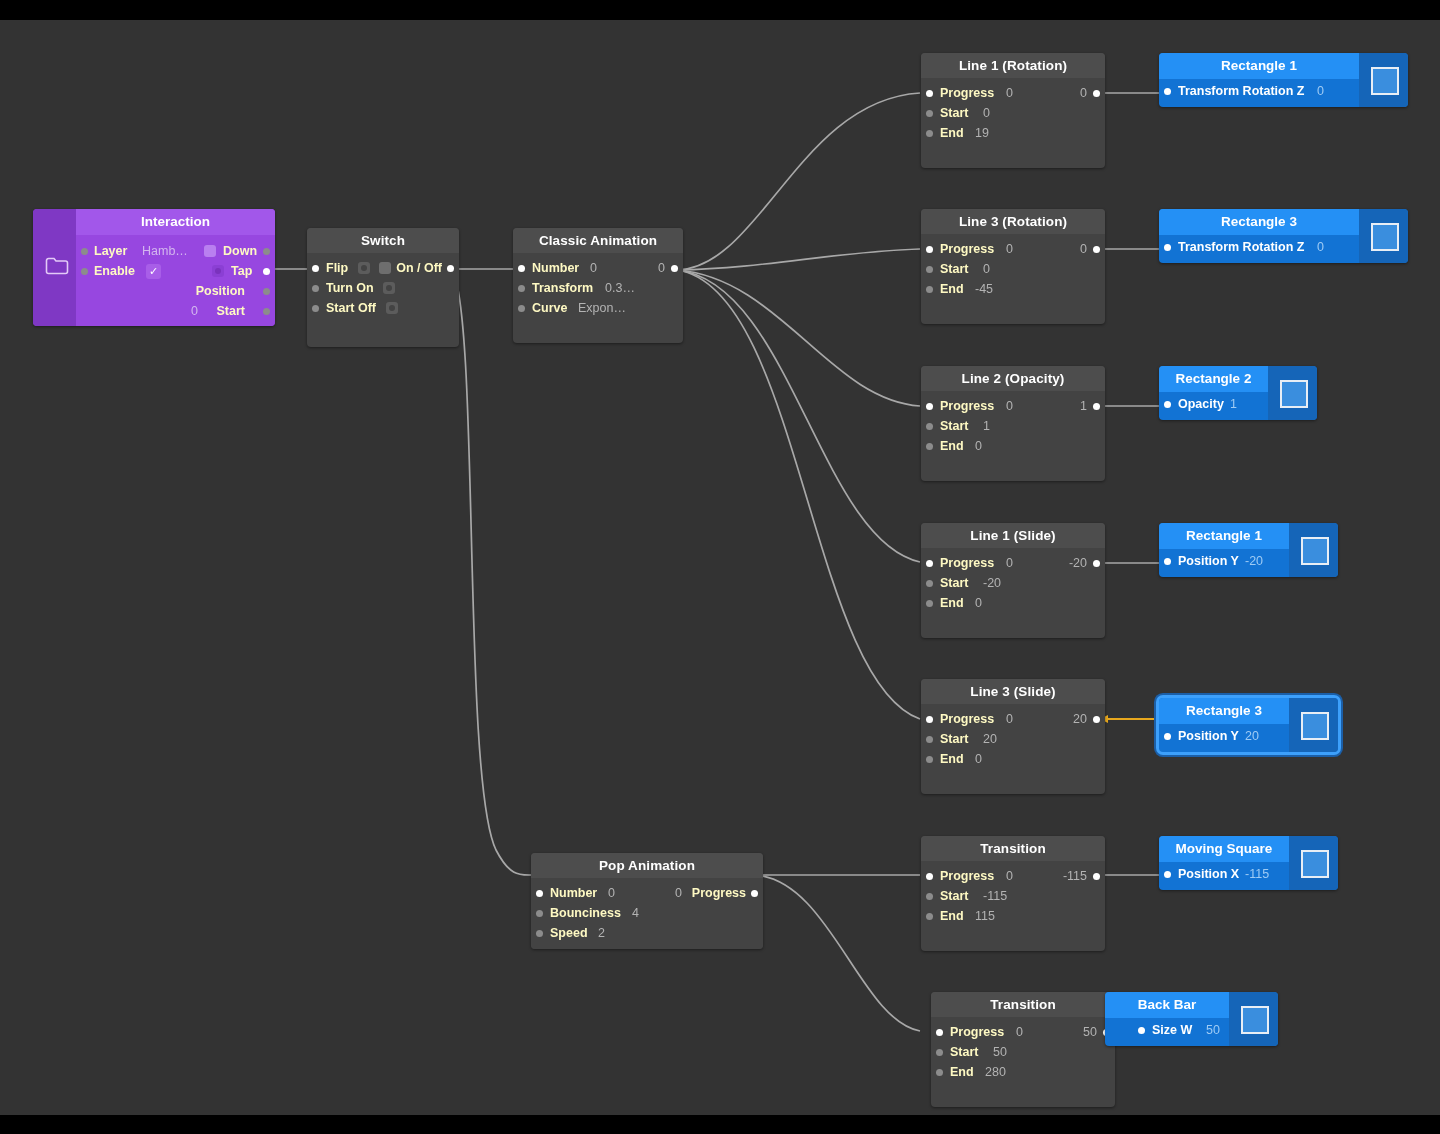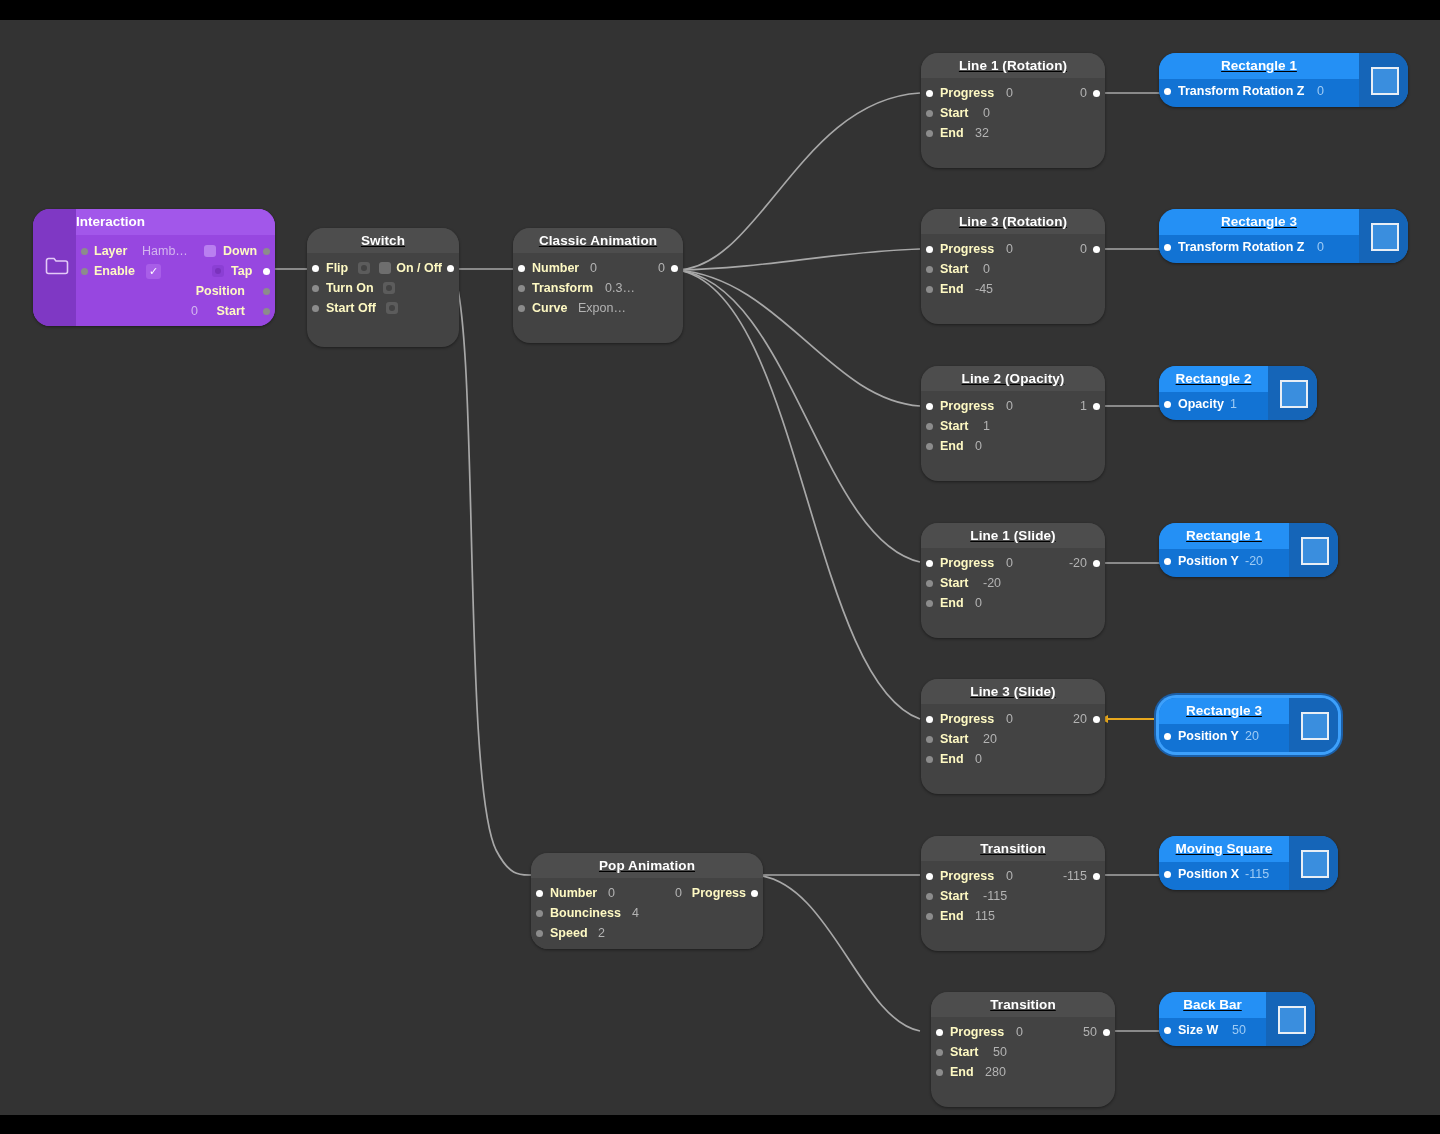--- a/index.html
+++ b/index.html
@@ -7,22 +7,22 @@
        font-family:"Liberation Sans","DejaVu Sans",sans-serif;
        -webkit-font-smoothing:antialiased;}
 
   
   #canvas{position:absolute;left:0;top:20px;width:1440px;height:1095px;
           background:#333333;overflow:hidden;}
   #edges{position:absolute;left:0;top:0;width:1440px;height:1095px;
          pointer-events:none;}
 
   
-  .node{position:absolute;border-radius:17px;overflow:hidden;
-        box-shadow:0 1px 3px rgba(0,0,0,.45);text-decoration:underline;}
+  .node{position:absolute;border-radius:4px;overflow:hidden;
+        box-shadow:0 1px 3px rgba(0,0,0,.45);}
   .node .hdr{height:25px;line-height:25px;text-align:center;
              font-size:13.5px;font-weight:bold;color:#fff;letter-spacing:.1px;}
   .node .body{padding:5px 0 9px 0;}
 
   
   .patch{background:#434343;}
   .patch .hdr{background:#4d4d4d;}
   .patch .body{background:#434343;}
 
   
@@ -37,21 +37,21 @@
   .port.in{left:5px;}
   .port.out{right:5px;}
   .port.on{background:#ffffff;}
   .port.off{background:#8c8c8c;}
 
   
   .ixn{background:#8b3fd4;}
   .ixn .side{position:absolute;left:0;top:0;width:43px;bottom:0;background:#7f38c4;}
   .ixn .inner{position:absolute;left:43px;right:0;top:0;bottom:0;background:#9747e0;}
   .ixn .ihdr{position:absolute;left:43px;right:0;top:0;height:26px;line-height:26px;
-             text-align:left;font-size:13.5px;font-weight:bold;color:#fff;
+             text-align:center;font-size:13.5px;font-weight:bold;color:#fff;
              background:#a257ea;}
   .folder{position:absolute;left:12px;top:47px;width:24px;height:19px;}
 
   
   .lay{background:#1273d4;}
   .lay .lhdr{height:26px;line-height:26px;text-align:center;color:#fff;
              font-size:13.5px;font-weight:bold;background:#2490f5;}
   .lay .lrow{position:relative;height:25px;line-height:25px;font-size:12.5px;
              background:#1273d4;}
   .lay .lrow .lbl{left:19px;color:#fff;font-weight:bold;}
@@ -242,21 +242,21 @@
         <span class="port out on"></span>
       </div>
       <div class="row">
         <span class="port in off"></span>
         <span class="lbl">Start</span>
         <span class="val" style="left:62px;">0</span>
       </div>
       <div class="row">
         <span class="port in off"></span>
         <span class="lbl">End</span>
-        <span class="val" style="left:54px;">32</span>
+        <span class="val" style="left:54px;">19</span>
       </div>
     </div>
   </div>
 
   <div class="node patch" style="left:921px;top:189px;width:184px;height:115px;">
     <div class="hdr">Line 3 (Rotation)</div>
     <div class="body">
       <div class="row">
         <span class="port in on"></span>
         <span class="lbl">Progress</span>
@@ -457,23 +457,23 @@
     <div class="lrow" style="margin-right:49px;">
       <span class="port in on" style="top:9px;"></span>
       <span class="lbl">Position X</span>
       <span class="val" style="left:86px;">-115</span>
     </div>
     <div class="thumb">
         <i></i>
       </div>
   </div>
 
-  <div class="node lay" style="left:1159px;top:972px;width:156px;height:54px;">
+  <div class="node lay" style="left:1105px;top:972px;width:173px;height:54px;">
     <div class="lhdr" style="margin-right:49px;">Back Bar</div>
-    <div class="lrow" style="margin-right:49px;">
+    <div class="lrow" style="margin-right:49px;margin-left:28px;">
       <span class="port in on" style="top:9px;"></span>
       <span class="lbl">Size W</span>
       <span class="val" style="left:73px;">50</span>
     </div>
     <div class="thumb">
         <i></i>
       </div>
   </div>
 
 </div>

